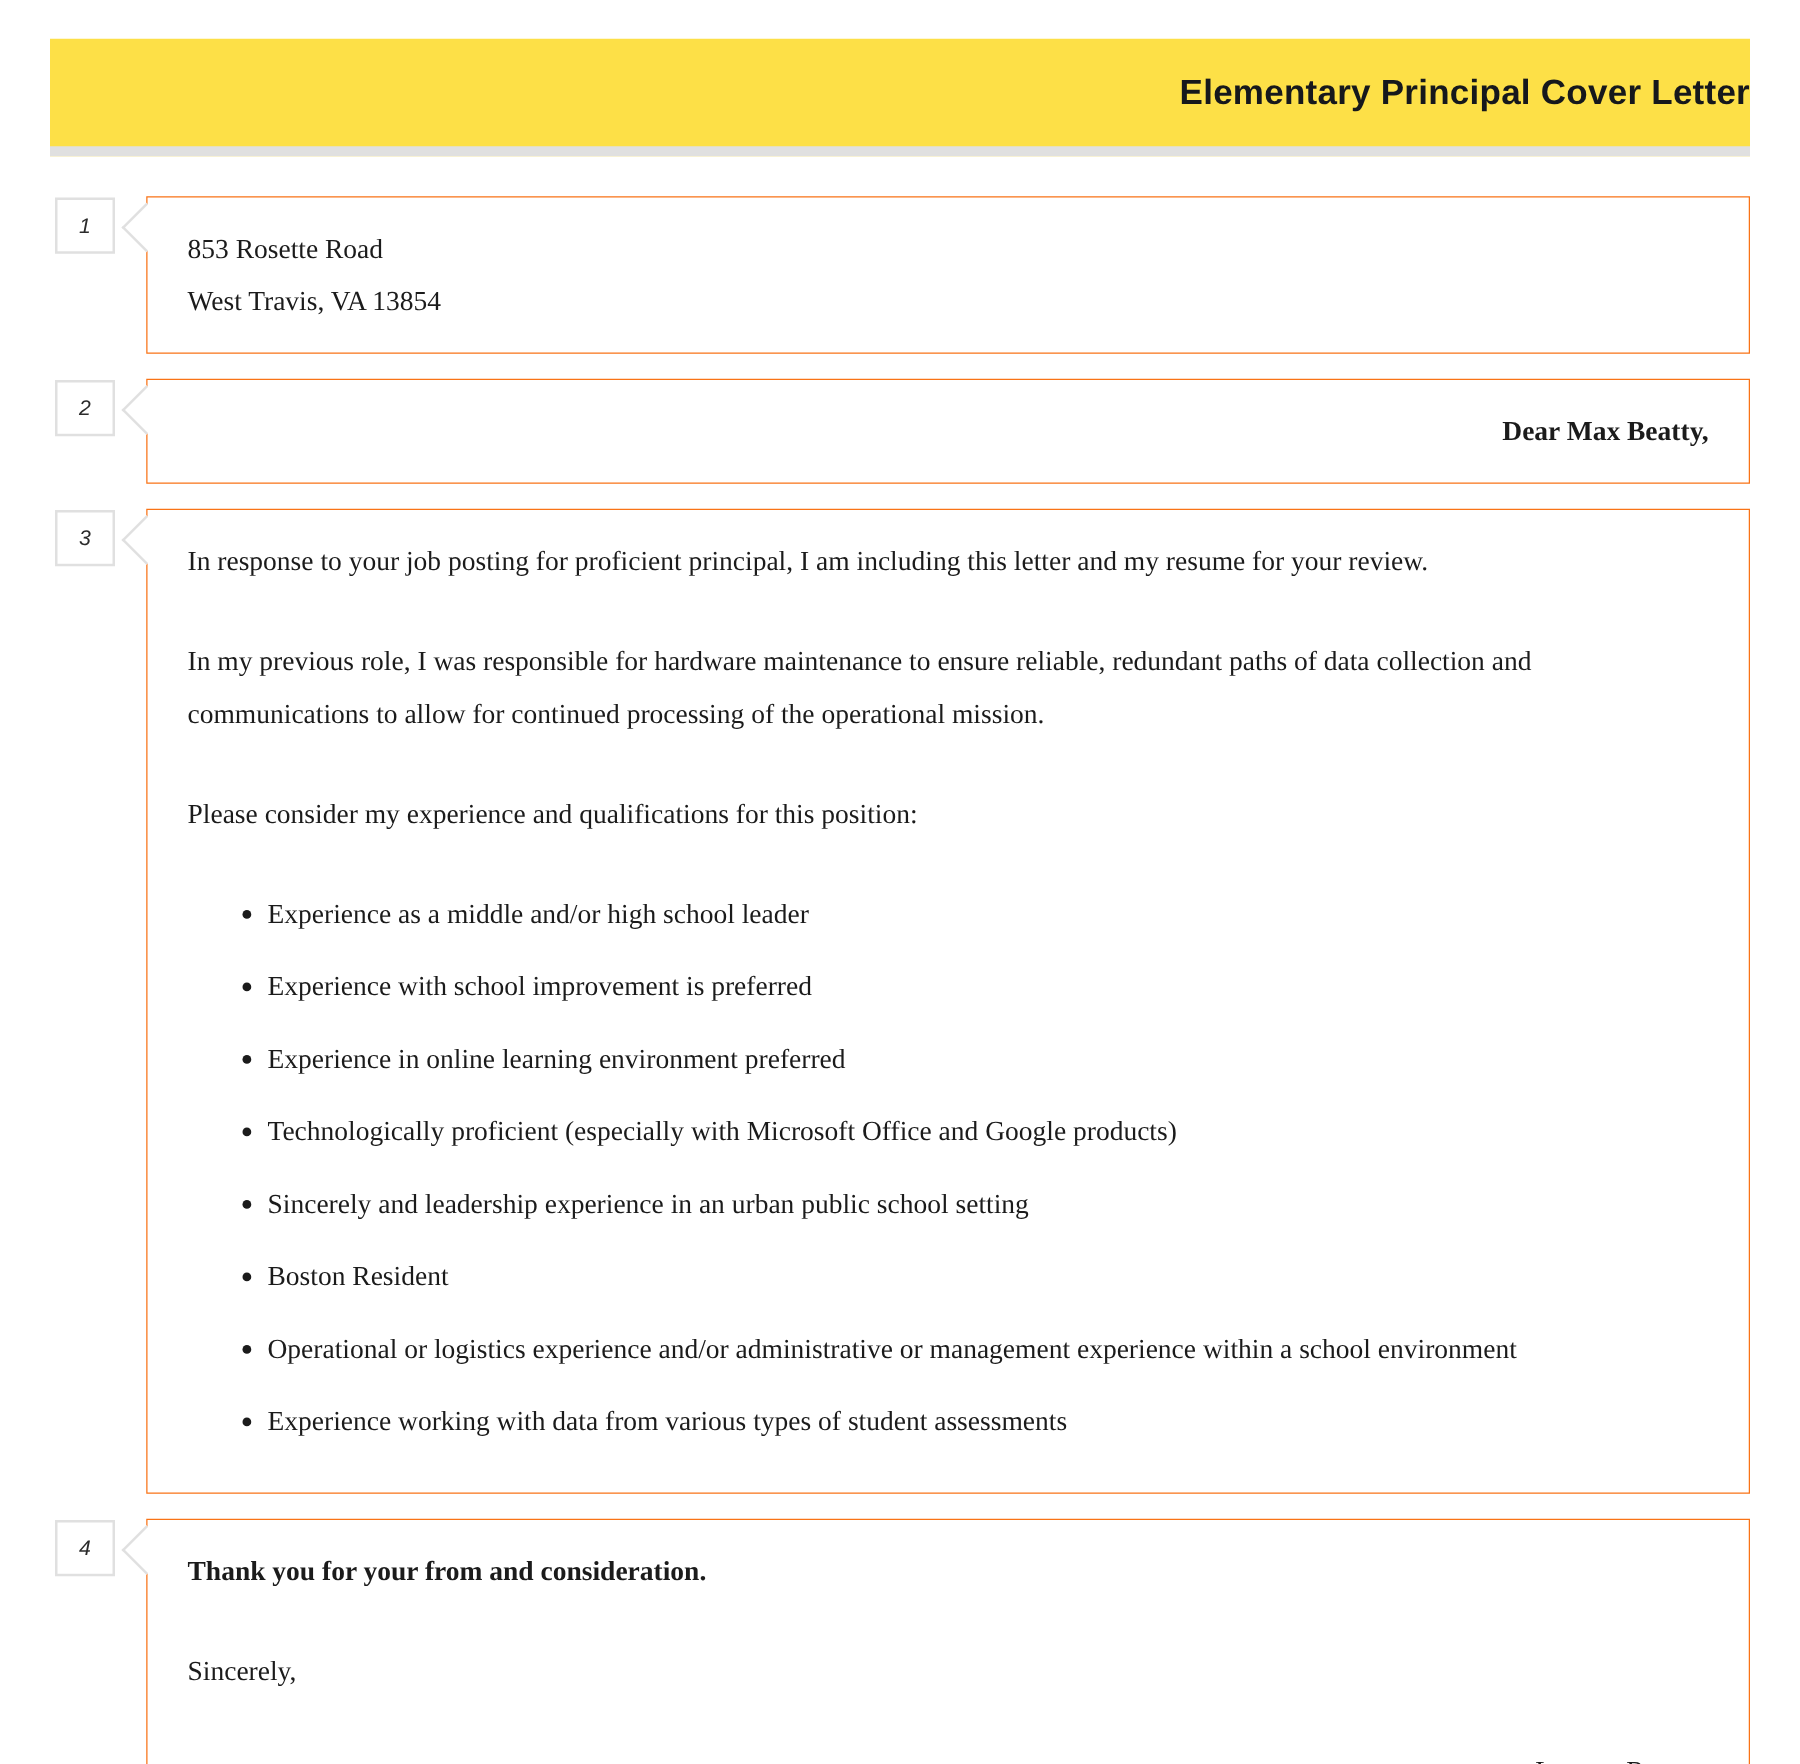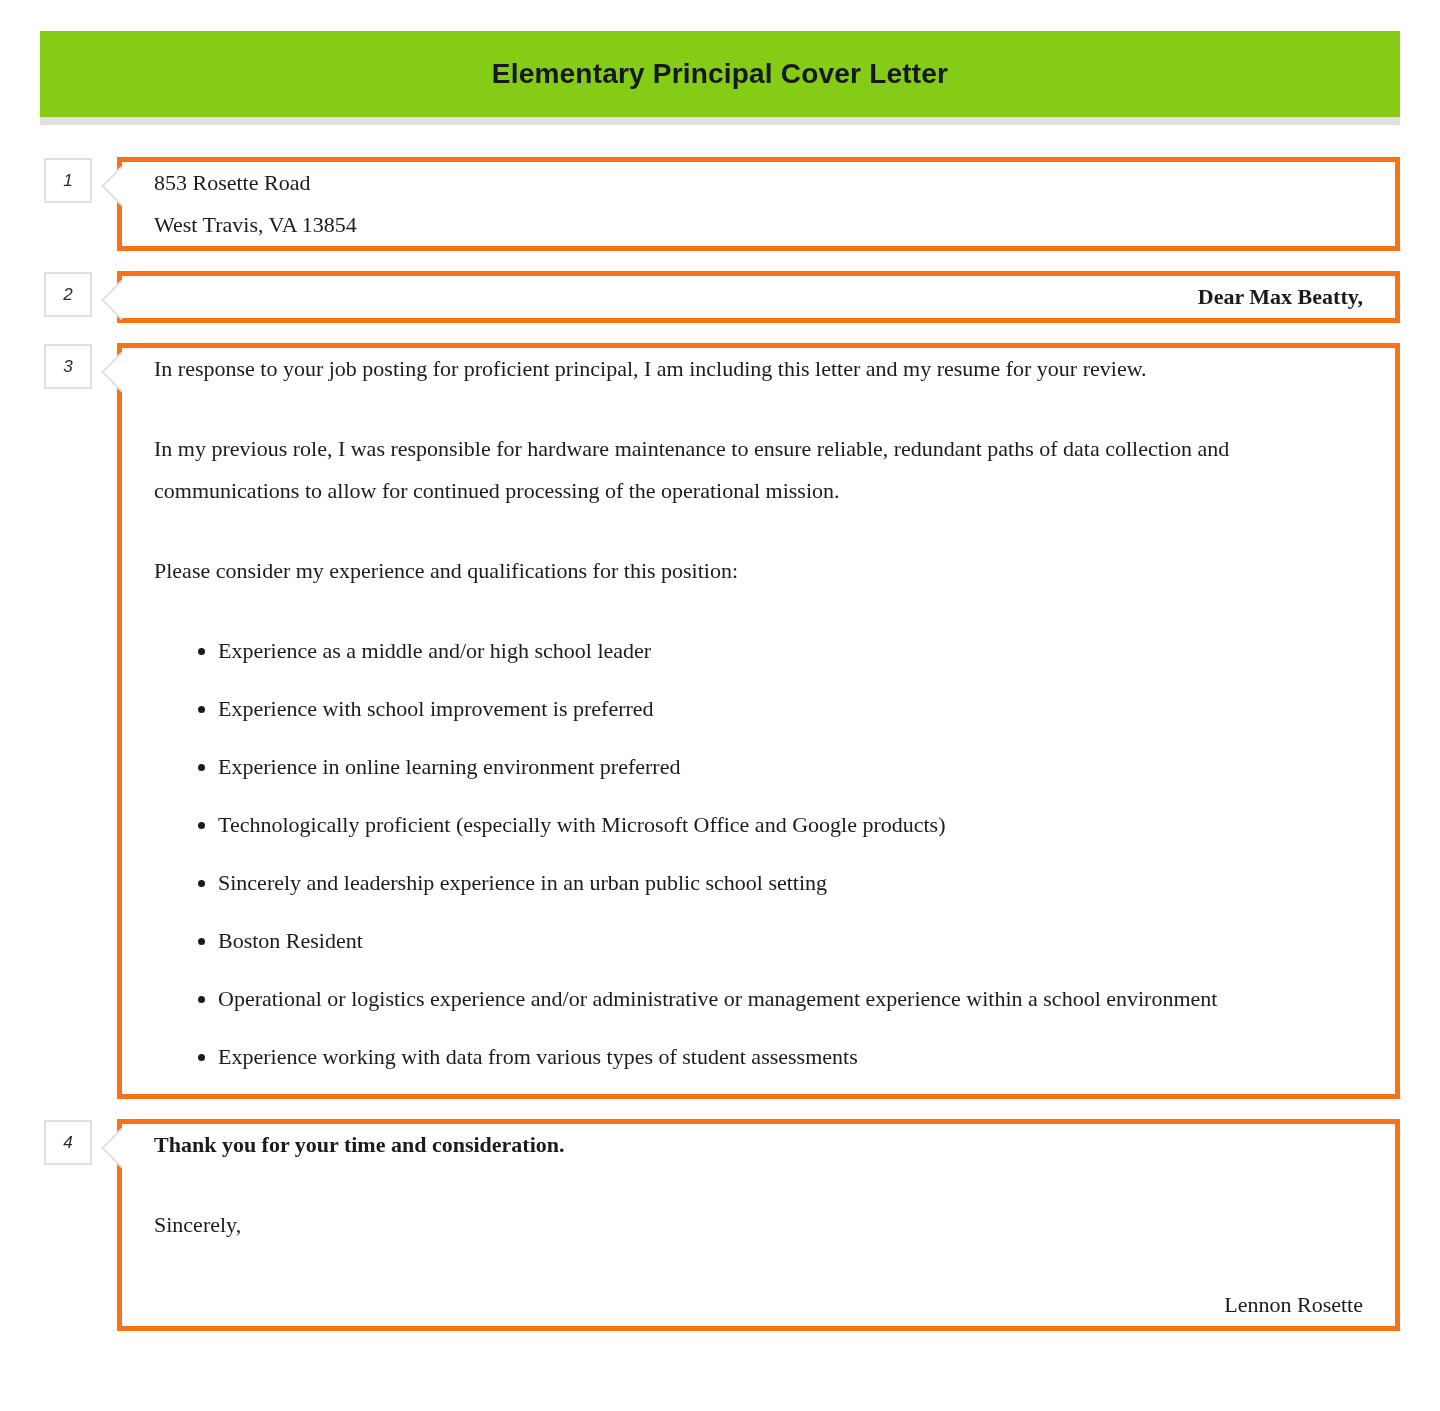--- a/index.html
+++ b/index.html
@@ -12,23 +12,23 @@
     min-height: 1411px;
     font-family: "Liberation Serif", "DejaVu Serif", serif;
     color: #1b1b1b;
   }
   .page {
     padding: 31px 40px 46px 40px;
     box-sizing: border-box;
   }
   
   .header {
-    background: #84cc16;
+    background: #fde047;
     border-bottom: 8px solid #e0e0e0;
-    text-align: center;
+    text-align: right;
     padding: 29px 0;
   }
   .header h1 {
     margin: 0;
     font-family: "Liberation Sans", sans-serif;
     font-weight: bold;
     font-size: 28px;
     line-height: 28px;
     color: #16181c;
     letter-spacing: 0.2px;
@@ -56,23 +56,23 @@
     justify-content: center;
     font-family: "Liberation Sans", sans-serif;
     font-style: italic;
     font-size: 17px;
     color: #2b2b2b;
   }
   .box {
     position: relative;
     flex: 1;
     margin-left: 25px;
-    border: 5px solid #f97316;
+    border: 1px solid #f97316;
     background: #ffffff;
-    padding: 0 32px;
+    padding: 20px 32px;
     font-size: 22px;
     line-height: 42px;
     box-sizing: border-box;
   }
   
   .box::before {
     content: "";
     position: absolute;
     left: -15px;
     top: 10px;
@@ -147,20 +147,20 @@
           <li>Experience working with data from various types of student assessments</li>
         </ul>
       </div>
     </section>
 
     <section class="section-row">
       <div class="badge">
         <span>4</span>
       </div>
       <div class="box">
-        <p class="strong">Thank you for your time and consideration.</p>
+        <p class="strong">Thank you for your from and consideration.</p>
         <p>Sincerely,</p>
         <p>Lennon Rosette</p>
       </div>
     </section>
 
   </main>
 </div>
 
 </body></html>

